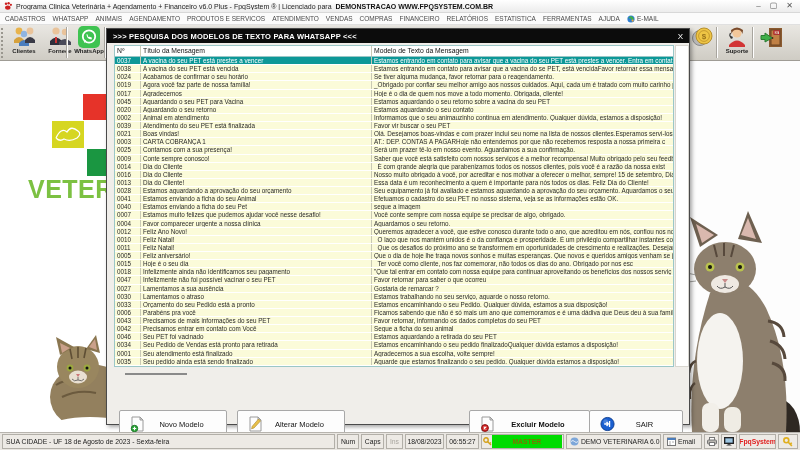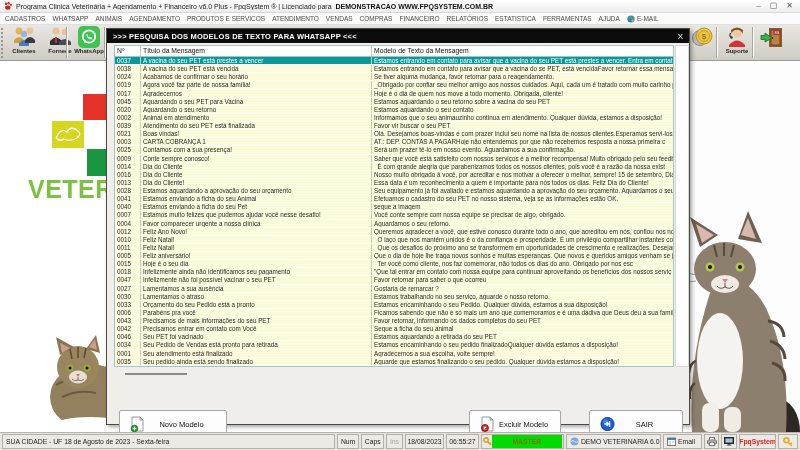--- a/index.html
+++ b/index.html
@@ -450,21 +450,29 @@
 
     <div class="dlg-btn" style="left:12px;width:108px;">
       <svg viewBox="0 0 15 16">
         <path d="M2 1 L10 1 L13 4 L13 15 L2 15Z" fill="#fdfdfd" stroke="#9a9a9a"></path>
         <path d="M10 1 L10 4 L13 4Z" fill="#d9d9d9" stroke="#9a9a9a"></path>
         <circle cx="4.5" cy="12.5" r="3.2" fill="#2fa83c" stroke="#1d7a27"></circle>
         <path d="M4.5 10.8 L4.5 14.2 M2.8 12.5 L6.2 12.5" stroke="#fff" stroke-width="1.1"></path>
       </svg>
       <span class="bl">Novo Modelo</span>
     </div>
-    <div class="dlg-btn" style="left:362px;width:92px;">
+    <div class="dlg-btn" style="left:130px;width:108px;">
+      <svg viewBox="0 0 15 16">
+        <path d="M2 1 L10 1 L13 4 L13 15 L2 15Z" fill="#fdfdfd" stroke="#9a9a9a"></path>
+        <path d="M10 1 L10 4 L13 4Z" fill="#d9d9d9" stroke="#9a9a9a"></path>
+        <path d="M10.5 3 L12.5 5 L6 12 L3.5 12.8 L4.3 10.2Z" fill="#e8c04a" stroke="#a8862a" stroke-width="0.6"></path>
+      </svg>
+      <span class="bl">Alterar Modelo</span>
+    </div>
+    <div class="dlg-btn" style="left:362px;width:121px;font-weight:bold;">
       <svg viewBox="0 0 15 16">
         <path d="M2 1 L10 1 L13 4 L13 15 L2 15Z" fill="#fdfdfd" stroke="#9a9a9a"></path>
         <path d="M10 1 L10 4 L13 4Z" fill="#d9d9d9" stroke="#9a9a9a"></path>
         <circle cx="5" cy="12" r="3.4" fill="#d42222" stroke="#8f1515"></circle>
         <path d="M3.7 10.7 L6.3 13.3 M6.3 10.7 L3.7 13.3" stroke="#fff" stroke-width="1.1"></path>
       </svg>
       <span class="bl">Excluir Modelo</span>
     </div>
     <div class="dlg-btn" style="left:482px;width:94px;">
       <svg viewBox="0 0 16 16">

